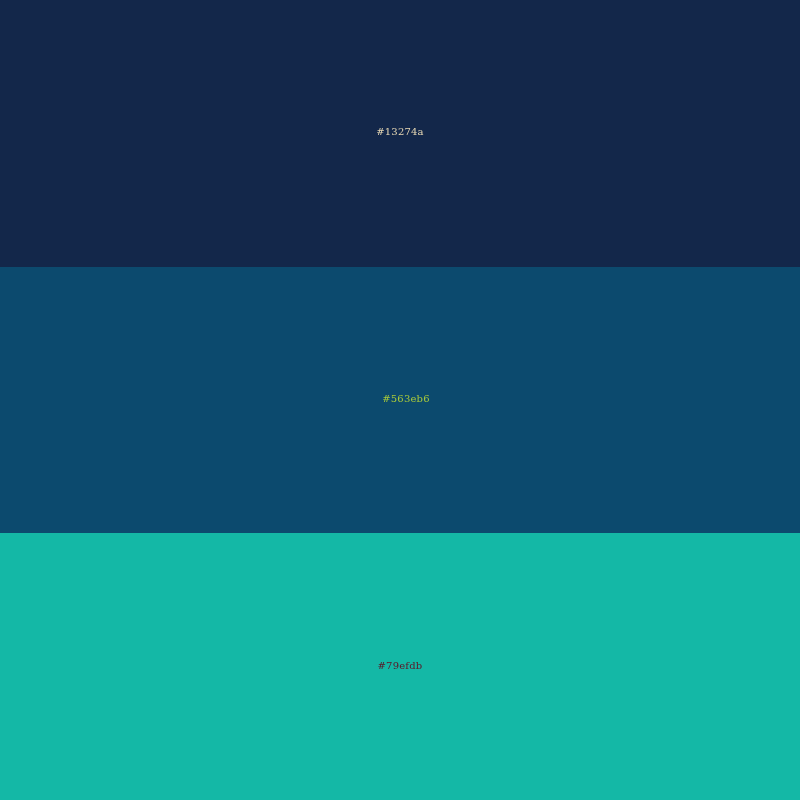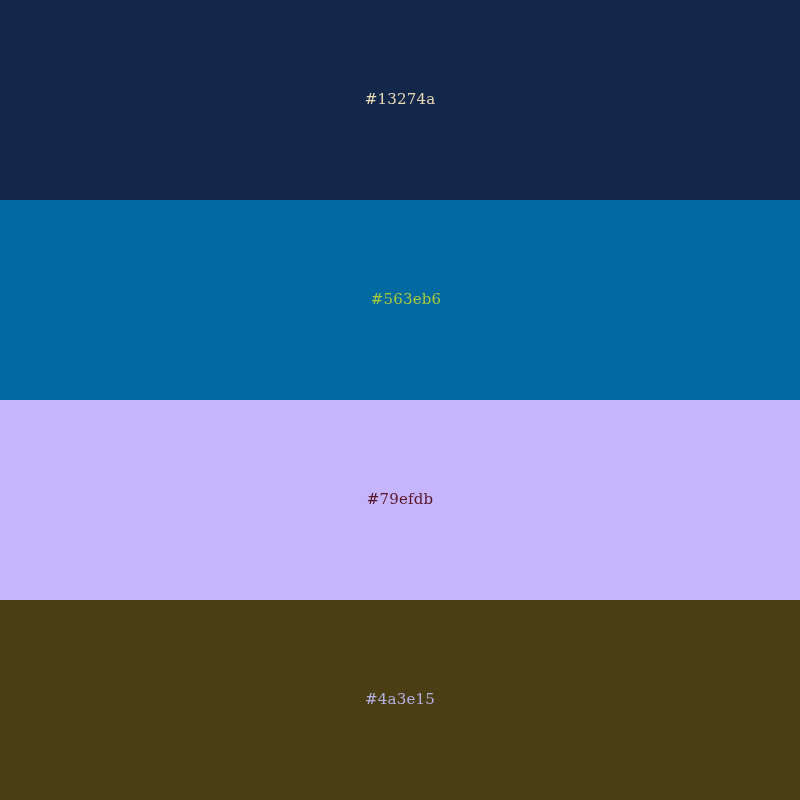--- a/index.html
+++ b/index.html
@@ -20,45 +20,42 @@
   .swatch {
     flex: 1 1 0;
     position: relative;
     display: flex;
     align-items: center;
     justify-content: center;
     min-height: 0;
   }
   .swatch-label {
     font-family: "DejaVu Serif", "Liberation Serif", serif;
-    font-size: 15px;
+    font-size: 10px;
     line-height: 1;
     letter-spacing: 0.2px;
     white-space: nowrap;
     user-select: none;
     position: relative;
     top: -1px;
   }
 </style>
 </head>
 <body>
 
 <div id="palette">
 
   <div class="swatch" style="background-color: rgb(19, 39, 74);">
     <span class="swatch-label" style="color: rgb(232, 217, 181);">#13274a</span>
   </div>
 
 
-  <div class="swatch" style="background-color: #0369a1; padding-left: 12px;">
+  <div class="swatch" style="background-color: #0c4a6e; padding-left: 12px;">
     <span class="swatch-label" style="color: rgb(168, 201, 58);">#563eb6</span>
   </div>
 
 
-  <div class="swatch" style="background-color: #c4b5fd;">
+  <div class="swatch" style="background-color: #14b8a6;">
     <span class="swatch-label" style="color: rgb(92, 21, 38);">#79efdb</span>
   </div>
 
-  <div class="swatch" style="background-color: rgb(74, 62, 21);">
-    <span class="swatch-label" style="color: rgb(182, 176, 224);">#4a3e15</span>
-  </div>
 
 </div>
 
 </body></html>

